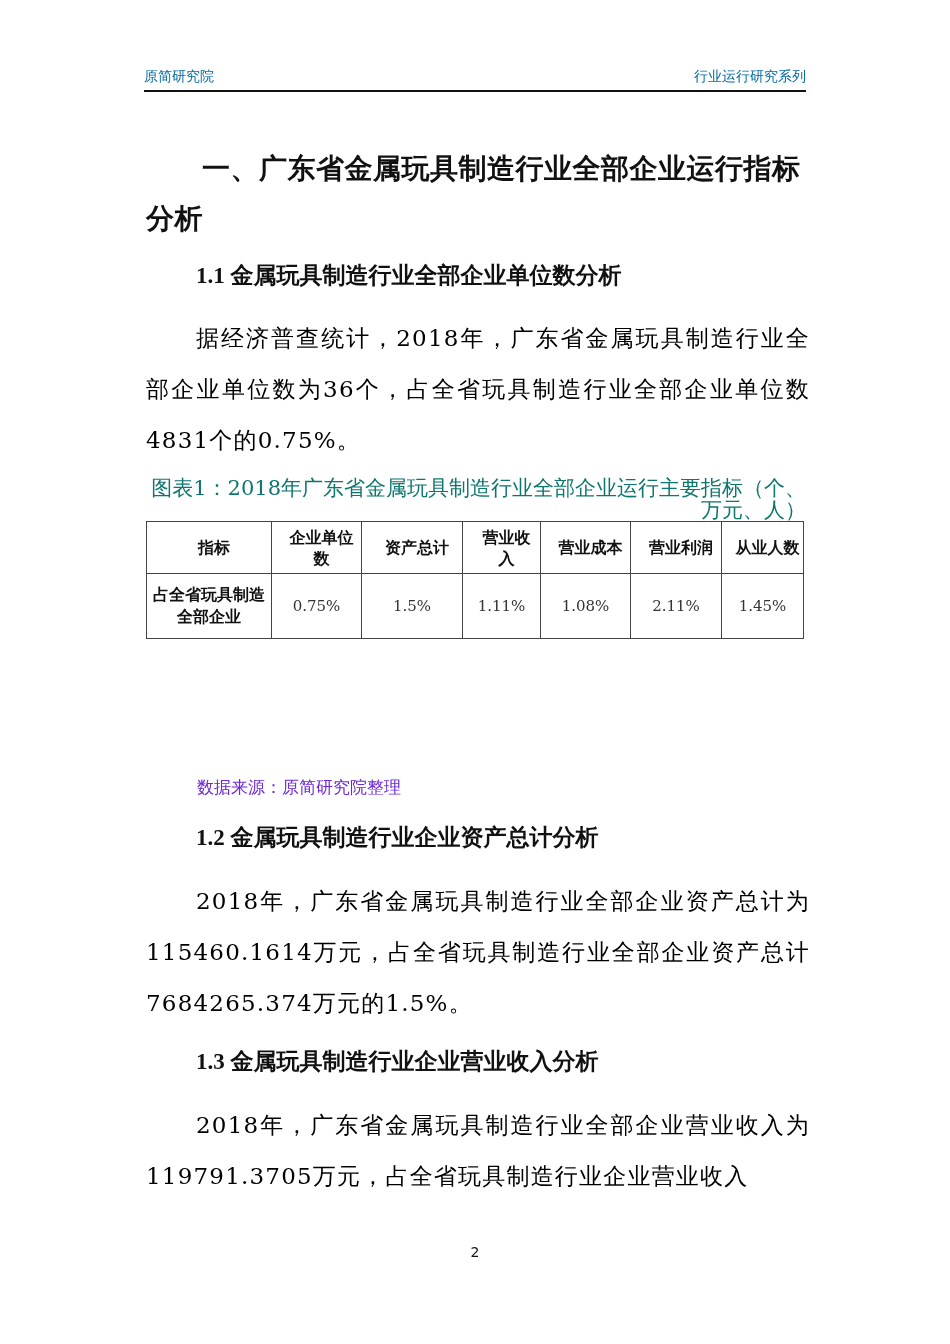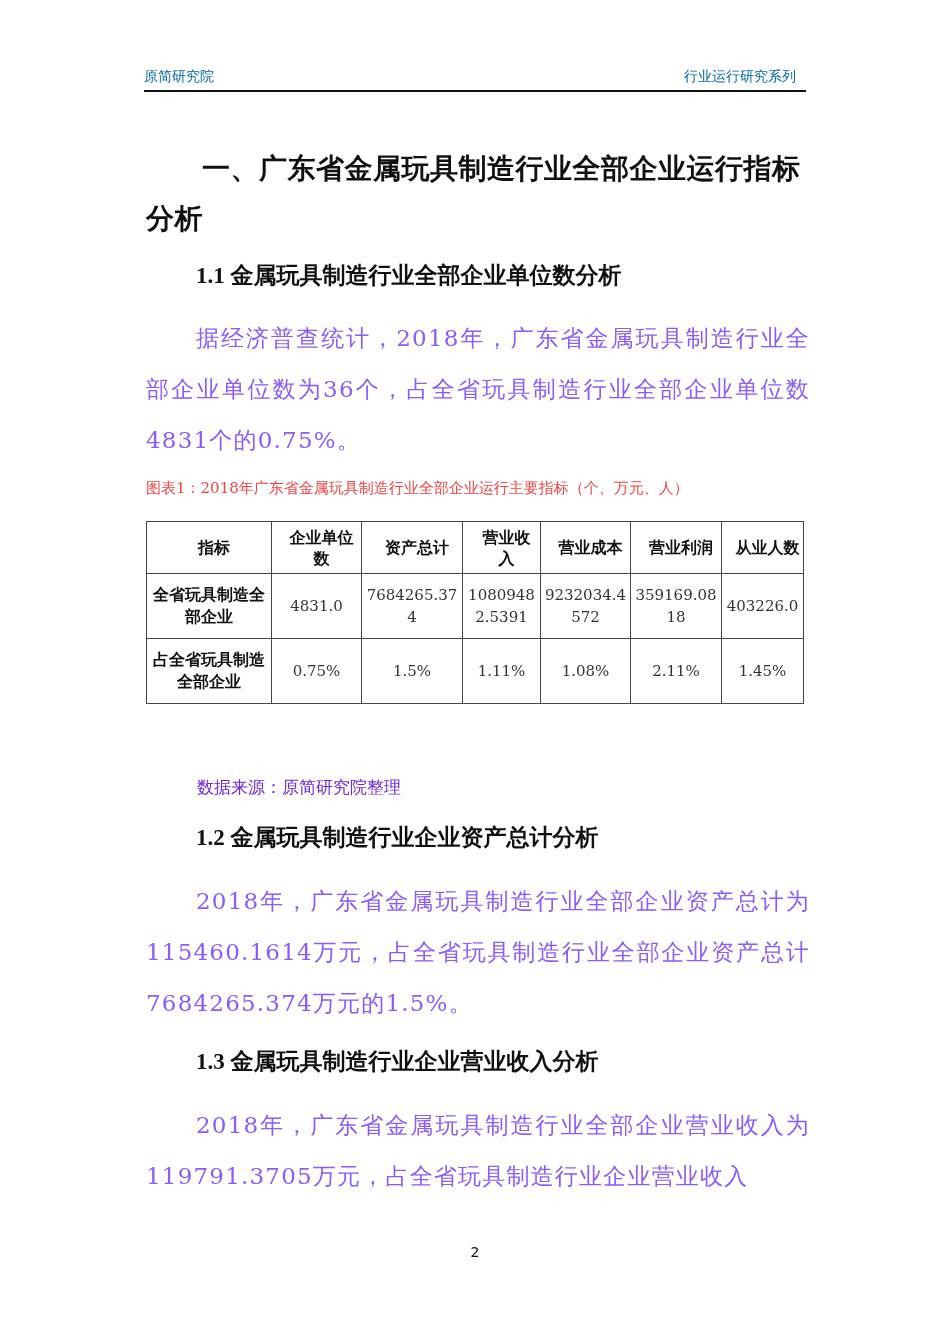--- a/index.html
+++ b/index.html
@@ -20,21 +20,21 @@
     left: 144px;
     top: 68px;
     width: 662px;
     height: 22px;
     border-bottom: 2.5px solid #111;
     font-family: "DejaVu Sans", "Liberation Sans", sans-serif;
     font-size: 14px;
     color: #0369a1;
   }
   .header .left { position: absolute; left: 0; top: 0; }
-  .header .right { position: absolute; right: 10px; top: 0; }
+  .header .right { position: absolute; right: 0; top: 0; }
 
   .h1 {
     position: absolute;
     left: 146px;
     top: 144px;
     width: 664px;
     font-family: "DejaVu Sans", "Liberation Sans", sans-serif;
     font-weight: bold;
     font-size: 28px;
     line-height: 50px;
@@ -54,33 +54,33 @@
   }
   .para {
     position: absolute;
     left: 146px;
     width: 664px;
     font-family: "DejaVu Serif", "Liberation Serif", serif;
     font-size: 23px;
     line-height: 51px;
     text-indent: 50px;
     letter-spacing: 1.2px;
-    color: #8b5cf6;
+    color: #000000;
     text-align: justify;
   }
   .caption {
     position: absolute;
     left: 146px;
     top: 477px;
     width: 660px;
-    text-align: left;
+    text-align: right;
     font-family: "DejaVu Serif", "Liberation Serif", serif;
-    font-size: 15px;
+    font-size: 21px;
     line-height: 22px;
-    color: #ef4444;
+    color: #0f766e;
   }
   table.data {
     position: absolute;
     left: 146px;
     top: 521px;
     width: 657px;
     border-collapse: collapse;
     table-layout: fixed;
   }
   table.data td, table.data th {
@@ -165,29 +165,20 @@
       <th>指标</th>
       <th>企业单位数</th>
       <th>资产总计</th>
       <th>营业收入</th>
       <th>营业成本</th>
       <th>营业利润</th>
       <th>从业人数</th>
     </tr>
   </thead>
   <tbody>
-    <tr class="r2">
-      <td class="rowhead">全省玩具制造全部企业</td>
-      <td class="val">4831.0</td>
-      <td class="val">7684265.374</td>
-      <td class="val">10809482.5391</td>
-      <td class="val">9232034.4572</td>
-      <td class="val">359169.0818</td>
-      <td class="val">403226.0</td>
-    </tr>
     <tr class="r3">
       <td class="rowhead">占全省玩具制造全部企业</td>
       <td class="val">0.75%</td>
       <td class="val">1.5%</td>
       <td class="val">1.11%</td>
       <td class="val">1.08%</td>
       <td class="val">2.11%</td>
       <td class="val">1.45%</td>
     </tr>
   </tbody>

